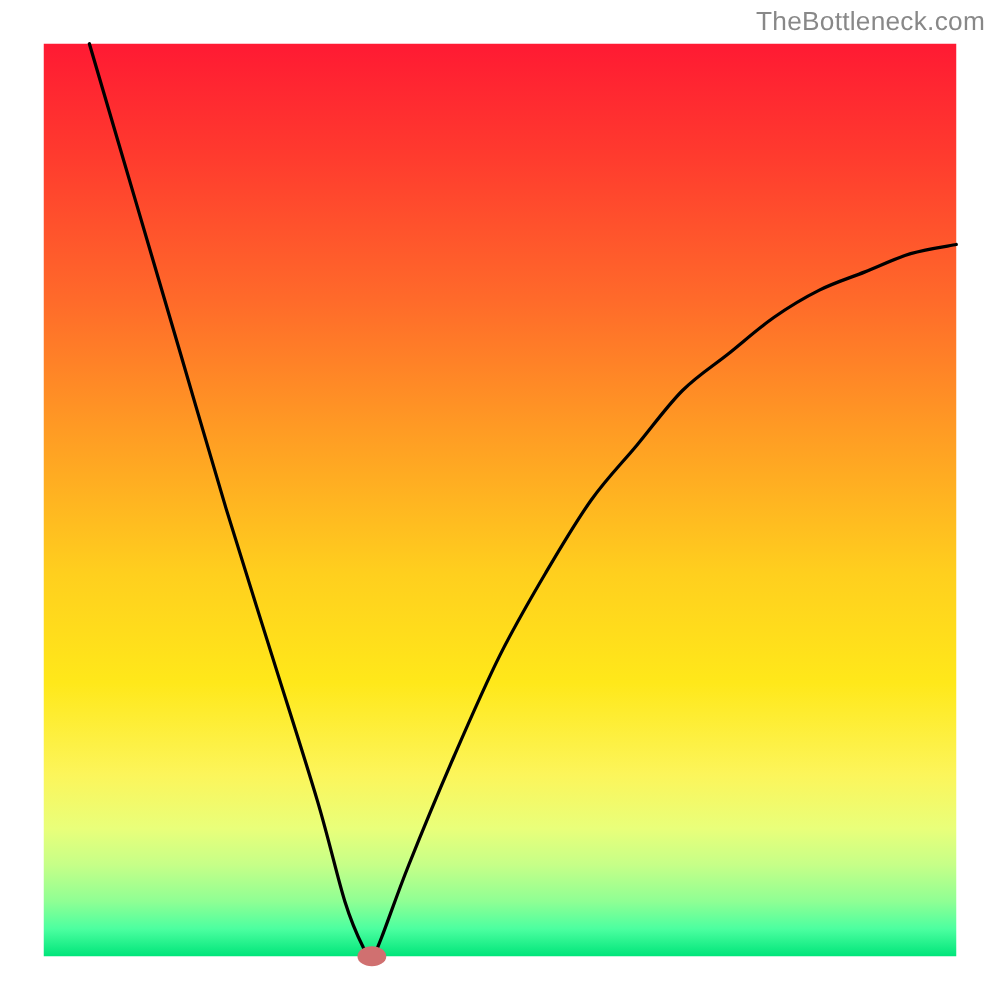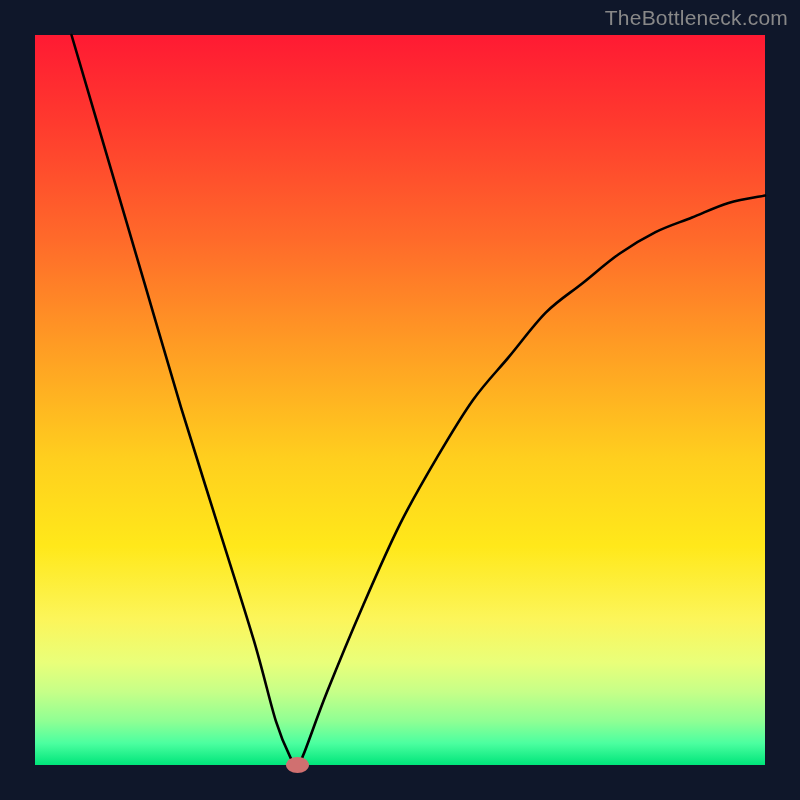--- a/index.html
+++ b/index.html
@@ -10,21 +10,21 @@
     background: #000000;
     overflow: hidden;
     font-family: Arial, Helvetica, sans-serif;
   }
   .frame {
     position: absolute;
     top: 0;
     left: 0;
     width: 800px;
     height: 800px;
-    background: #0f172a;
+    background: #ffffff;
   }
   .plot-area {
     position: absolute;
     left: 35px;
     top: 35px;
     width: 730px;
     height: 730px;
     background: linear-gradient(to bottom,
       #ff1a33 0%,
       #ff3a2e 12%,

